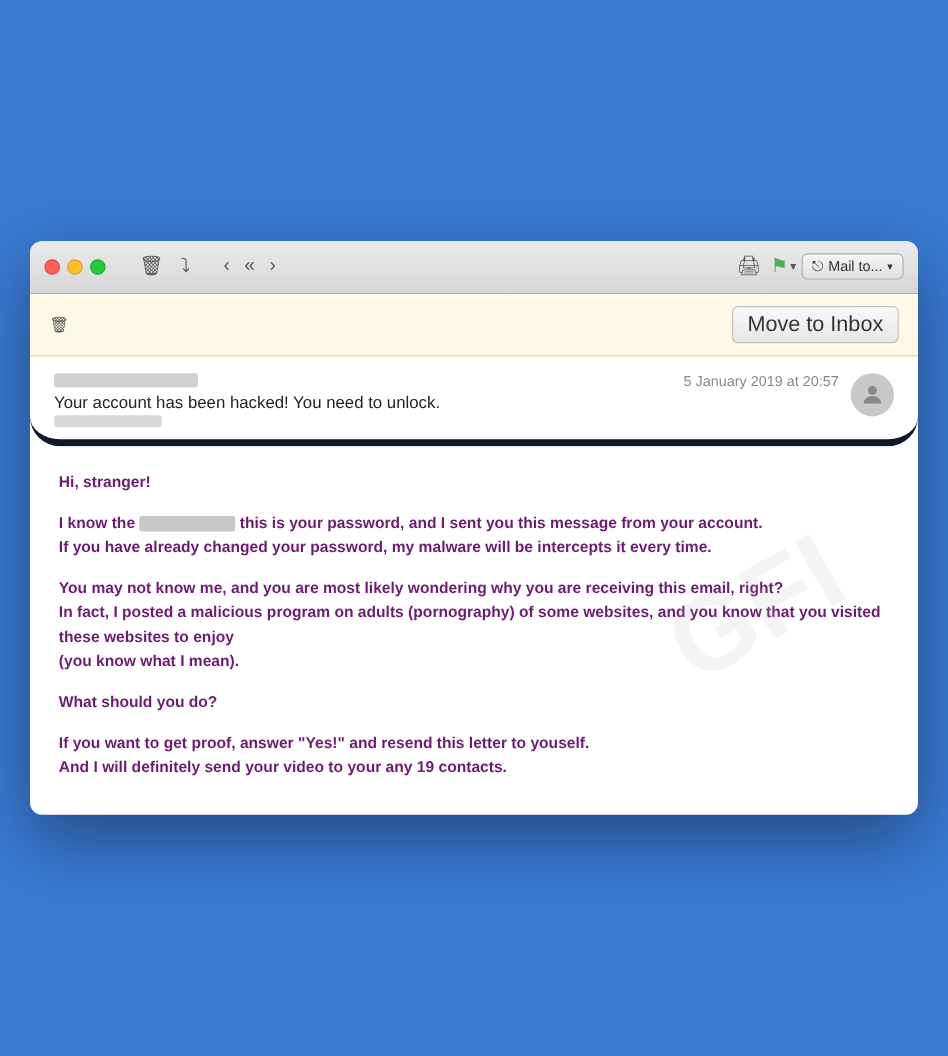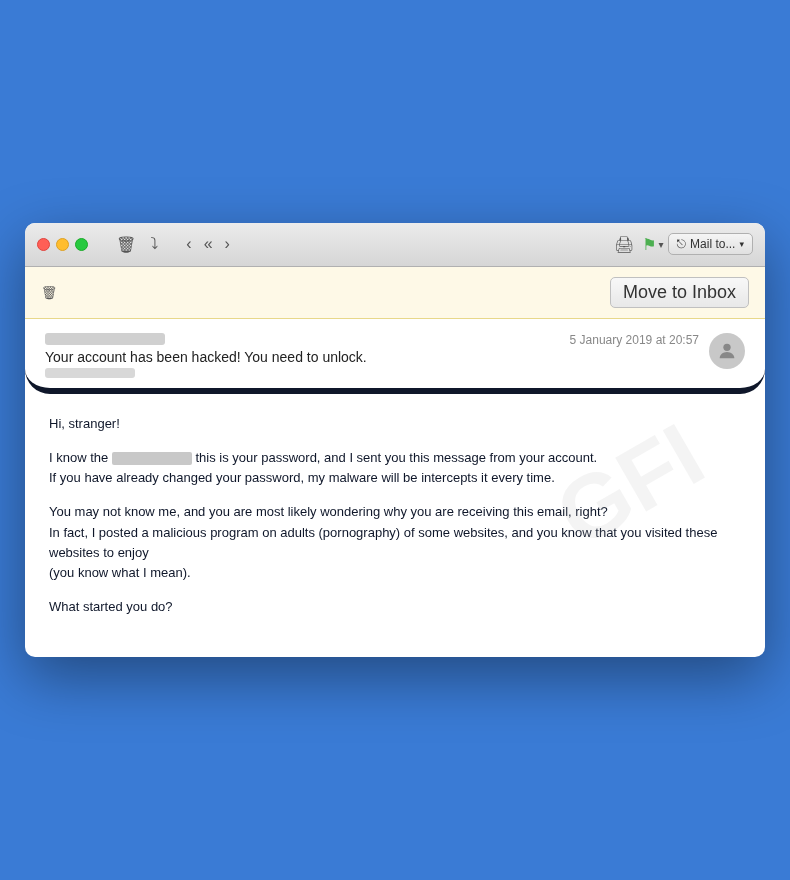--- a/index.html
+++ b/index.html
@@ -158,26 +158,27 @@
       border-radius: 50%;
       background: #c8c8c8;
       display: flex;
       align-items: center;
       justify-content: center;
       color: #888;
       font-size: 18px;
     }
     
     .email-body {
-      padding: 20px 24px 40px;
+      padding: 20px 24px 30px;
       font-size: 13px;
       line-height: 1.55;
-      color: #0f172a;
+      color: #701a75;
       max-height: 680px;
       overflow-y: auto;
+      font-weight: bold;
     }
     .email-body p {
       margin-bottom: 14px;
     }
     .email-body p:last-child {
       margin-bottom: 0;
     }
     .redacted {
       display: inline-block;
       background: #c8c8c8;
@@ -261,18 +262,19 @@
         </div>
       </div>
     </div>
   </div>
 
   <div class="email-body-wrapper">
     <div class="email-body">
       <p>Hi, stranger!</p>
       <p>I know the <span class="redacted" style="width:80px;"></span> this is your password, and I sent you this message from your account.<br>If you have already changed your password, my malware will be intercepts it every time.</p>
       <p>You may not know me, and you are most likely wondering why you are receiving this email, right?<br>In fact, I posted a malicious program on adults (pornography) of some websites, and you know that you visited these websites to enjoy<br>(you know what I mean).</p>
-      <p>What started you do?</p>
+      <p>What should you do?</p>
+      <p>If you want to get proof, answer "Yes!" and resend this letter to youself.<br>And I will definitely send your video to your any 19 contacts.</p>
 
     </div>
     <div class="watermark">GFI</div>
   </div>
 </div>
 
 </body></html>

